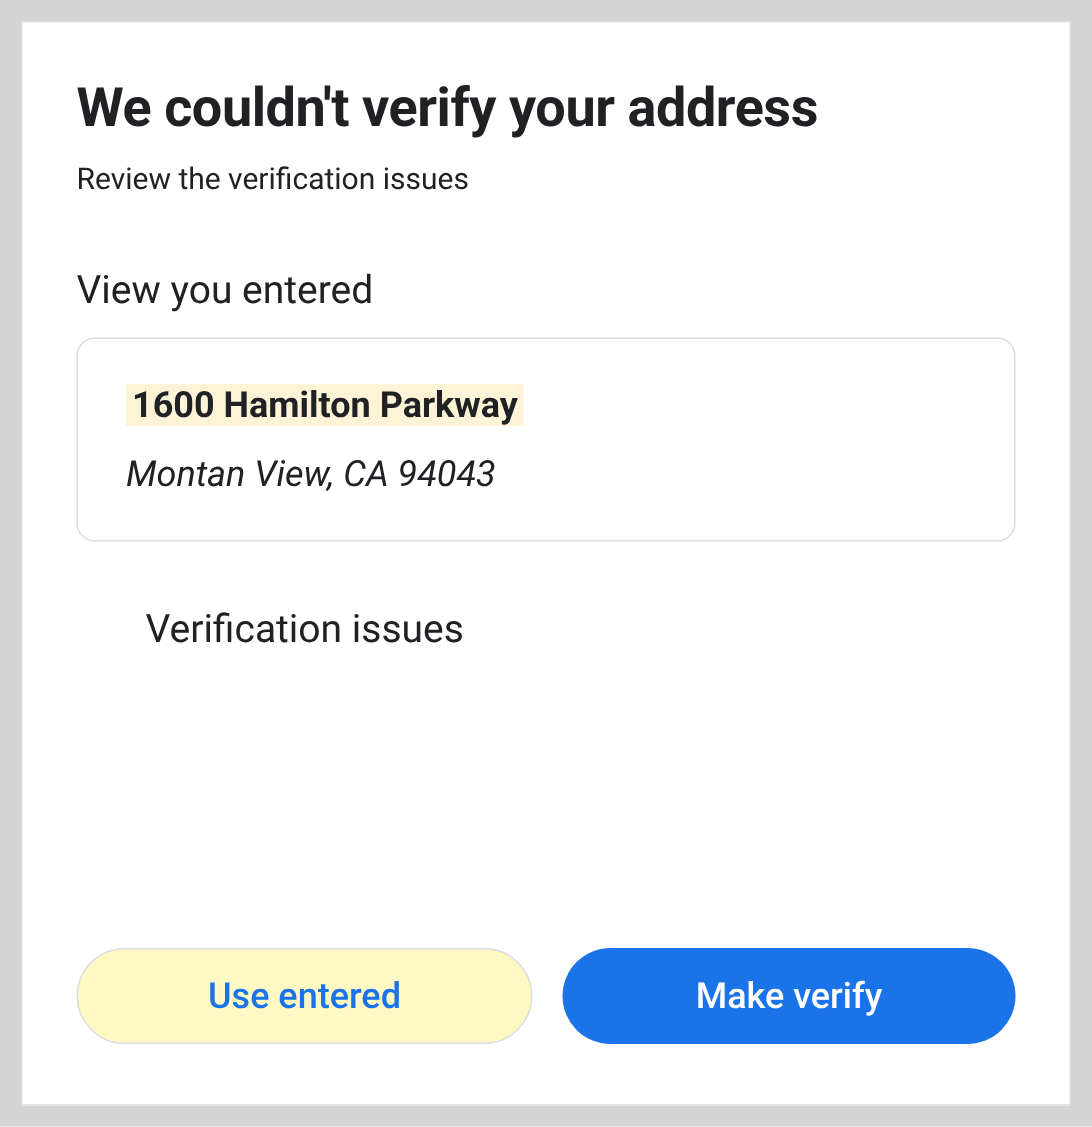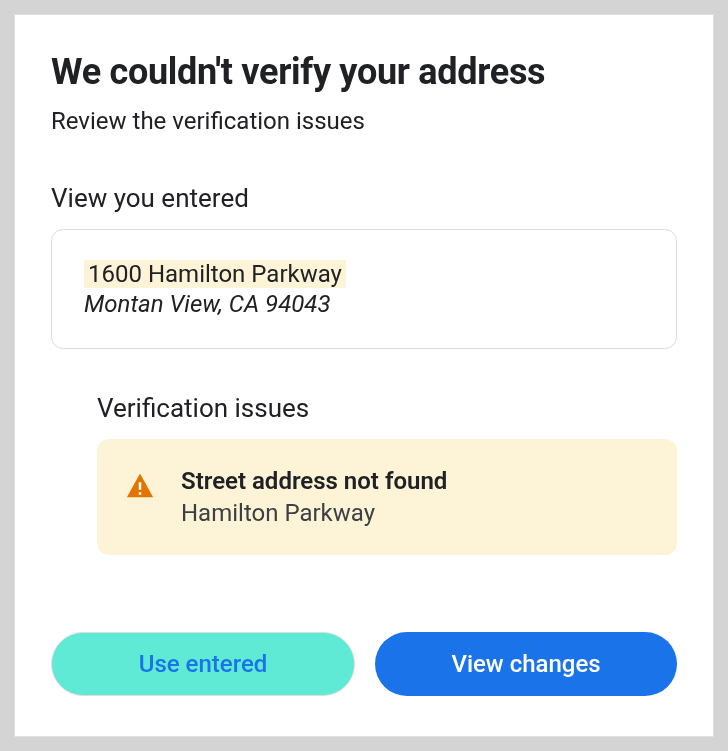--- a/index.html
+++ b/index.html
@@ -26,45 +26,45 @@
       flex-direction: column;
     }
     .title {
       font-size: 36px;
       font-weight: 700;
       color: #202124;
       letter-spacing: -0.3px;
       margin-bottom: 14px;
     }
     .subtitle {
-      font-size: 24px;
+      font-size: 20px;
       font-weight: 400;
       color: #202124;
       margin-bottom: 48px;
     }
     .section-heading {
       font-size: 26px;
       font-weight: 400;
       color: #202124;
       margin-bottom: 16px;
     }
     .entered-card {
       border: 1px solid #dadce0;
       border-radius: 12px;
       padding: 30px 32px;
       margin-bottom: 44px;
     }
     .entered-line1 {
       font-size: 24px;
-      font-weight: 400;
+      font-weight: 700;
       color: #202124;
       display: inline-block;
       background: #fdf4d8;
       padding: 0 4px;
-      margin-bottom: 2px;
+      margin-bottom: 18px;
     }
     .entered-line2 {
       font-size: 24px;
       font-weight: 400;
       color: #202124;
       font-style: italic;
     }
     .issues-section {
       margin-bottom: 36px;
       padding-left: 46px;
@@ -108,21 +108,21 @@
       border-radius: 32px;
       font-size: 24px;
       font-weight: 500;
       cursor: pointer;
       display: flex;
       align-items: center;
       justify-content: center;
       font-family: inherit;
     }
     .btn-secondary {
-      background: #5eead4;
+      background: #fef9c3;
       color: #1a73e8;
       border: 1px solid #dadce0;
     }
     .btn-primary {
       background: #1a73e8;
       color: #ffffff;
       border: none;
     }
   </style>
 </head>
@@ -135,30 +135,19 @@
   <h2 class="section-heading">View you entered</h2>
   <div class="entered-card">
     <div>
       <span class="entered-line1">1600 Hamilton Parkway</span>
     </div>
     <div class="entered-line2">Montan View, CA 94043</div>
   </div>
 
   <div class="issues-section">
     <h2 class="section-heading">Verification issues</h2>
-    <div class="issue-card">
-      <svg class="warning-icon" viewBox="0 0 24 24">
-        <path fill="#e37400" d="M12 2 L22.5 21 L1.5 21 Z"></path>
-        <rect x="11" y="9" width="2" height="6" fill="#ffffff"></rect>
-        <rect x="11" y="17" width="2" height="2" fill="#ffffff"></rect>
-      </svg>
-      <div class="issue-text">
-        <div class="issue-title">Street address not found</div>
-        <div class="issue-detail">Hamilton Parkway</div>
-      </div>
-    </div>
   </div>
 
   <div class="button-row">
     <button class="btn btn-secondary">Use entered</button>
-    <button class="btn btn-primary">View changes</button>
+    <button class="btn btn-primary">Make verify</button>
   </div>
 </div>
 
 </body></html>

